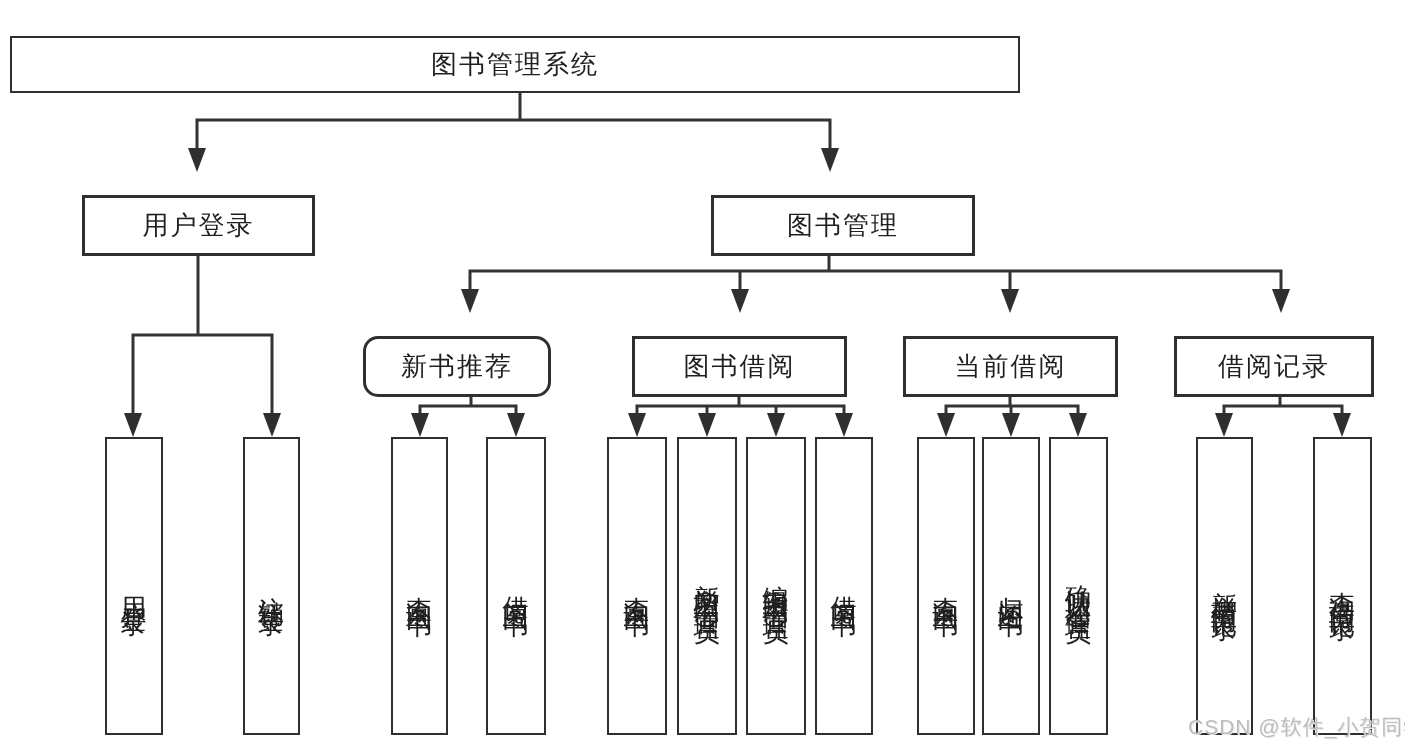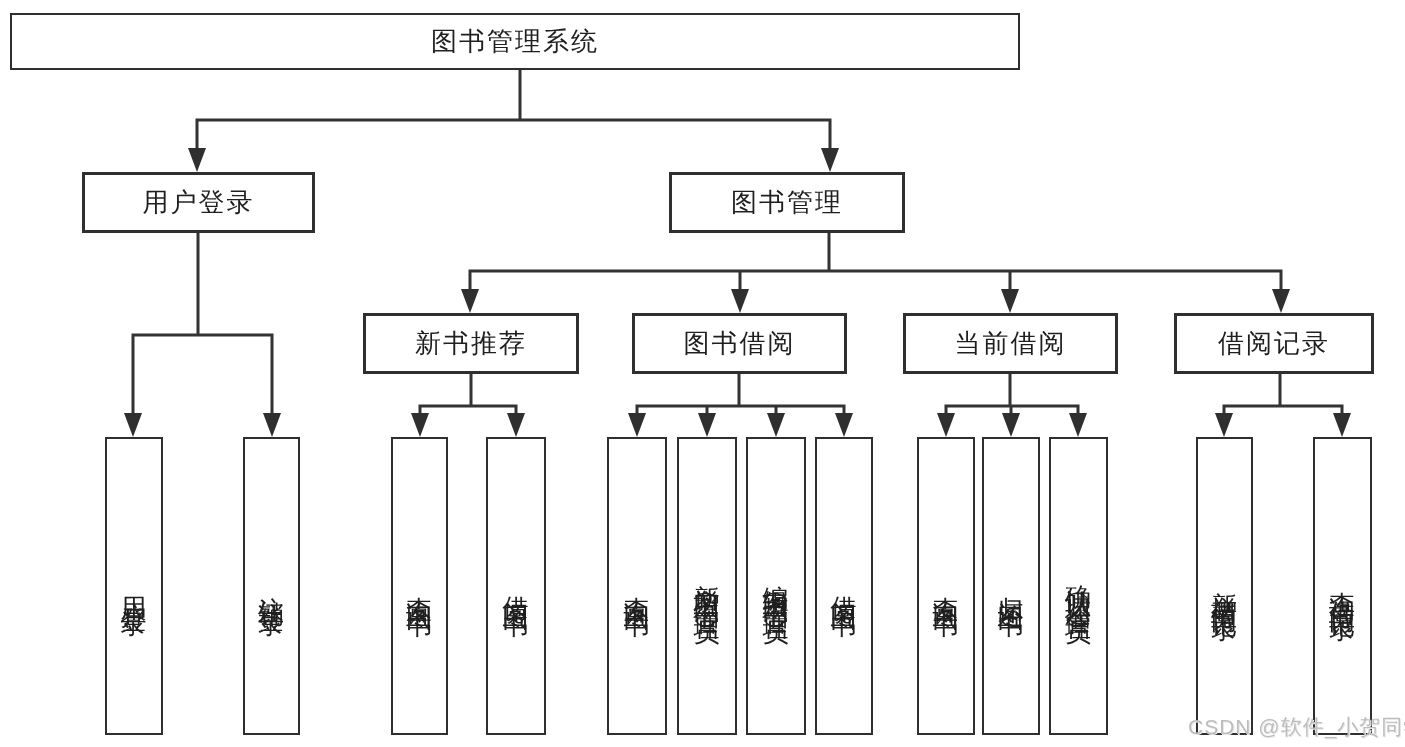--- a/index.html
+++ b/index.html
@@ -28,20 +28,21 @@
     box-sizing: border-box;
     background: #ffffff;
     border: 3px solid #2f2f2f;
     display: flex;
     align-items: center;
     justify-content: center;
     color: #1f1f1f;
     font-size: 26px;
     letter-spacing: 2px;
     white-space: nowrap;
+    margin-top: 23px;
   }
   .node.root {
     left: 10px;
     top: 13px;
     width: 1010px;
     height: 57px;
     border-width: 2px;
   }
   .node.branch {
     top: 172px;
@@ -65,22 +66,22 @@
   .leaf .vtext {
     writing-mode: vertical-rl;
     text-orientation: mixed;
     font-size: 26px;
     letter-spacing: 5px;
     line-height: 1;
     color: #1f1f1f;
     white-space: nowrap;
   }
   #b-user     { left: 82px;  width: 233px; }
-  #b-book     { left: 669px; width: 236px; }
-  #g-newbook  { left: 363px;  width: 216px; }
+  #b-book     { left: 711px; width: 264px; }
+  #g-newbook  { left: 363px;  width: 188px; border-radius: 15px; }
   #g-borrow   { left: 632px;  width: 215px; }
   #g-current  { left: 903px;  width: 215px; }
   #g-record   { left: 1174px; width: 200px; }
   #l-login    { left: 105px;  width: 58px; }
   #l-logout   { left: 243px;  width: 57px; }
   #l-nb-query { left: 391px;  width: 57px; }
   #l-nb-borrow{ left: 486px;  width: 60px; }
   #l-bb-query { left: 607px;  width: 60px; }
   #l-bb-add   { left: 677px;  width: 60px; }
   #l-bb-edit  { left: 746px;  width: 60px; }

